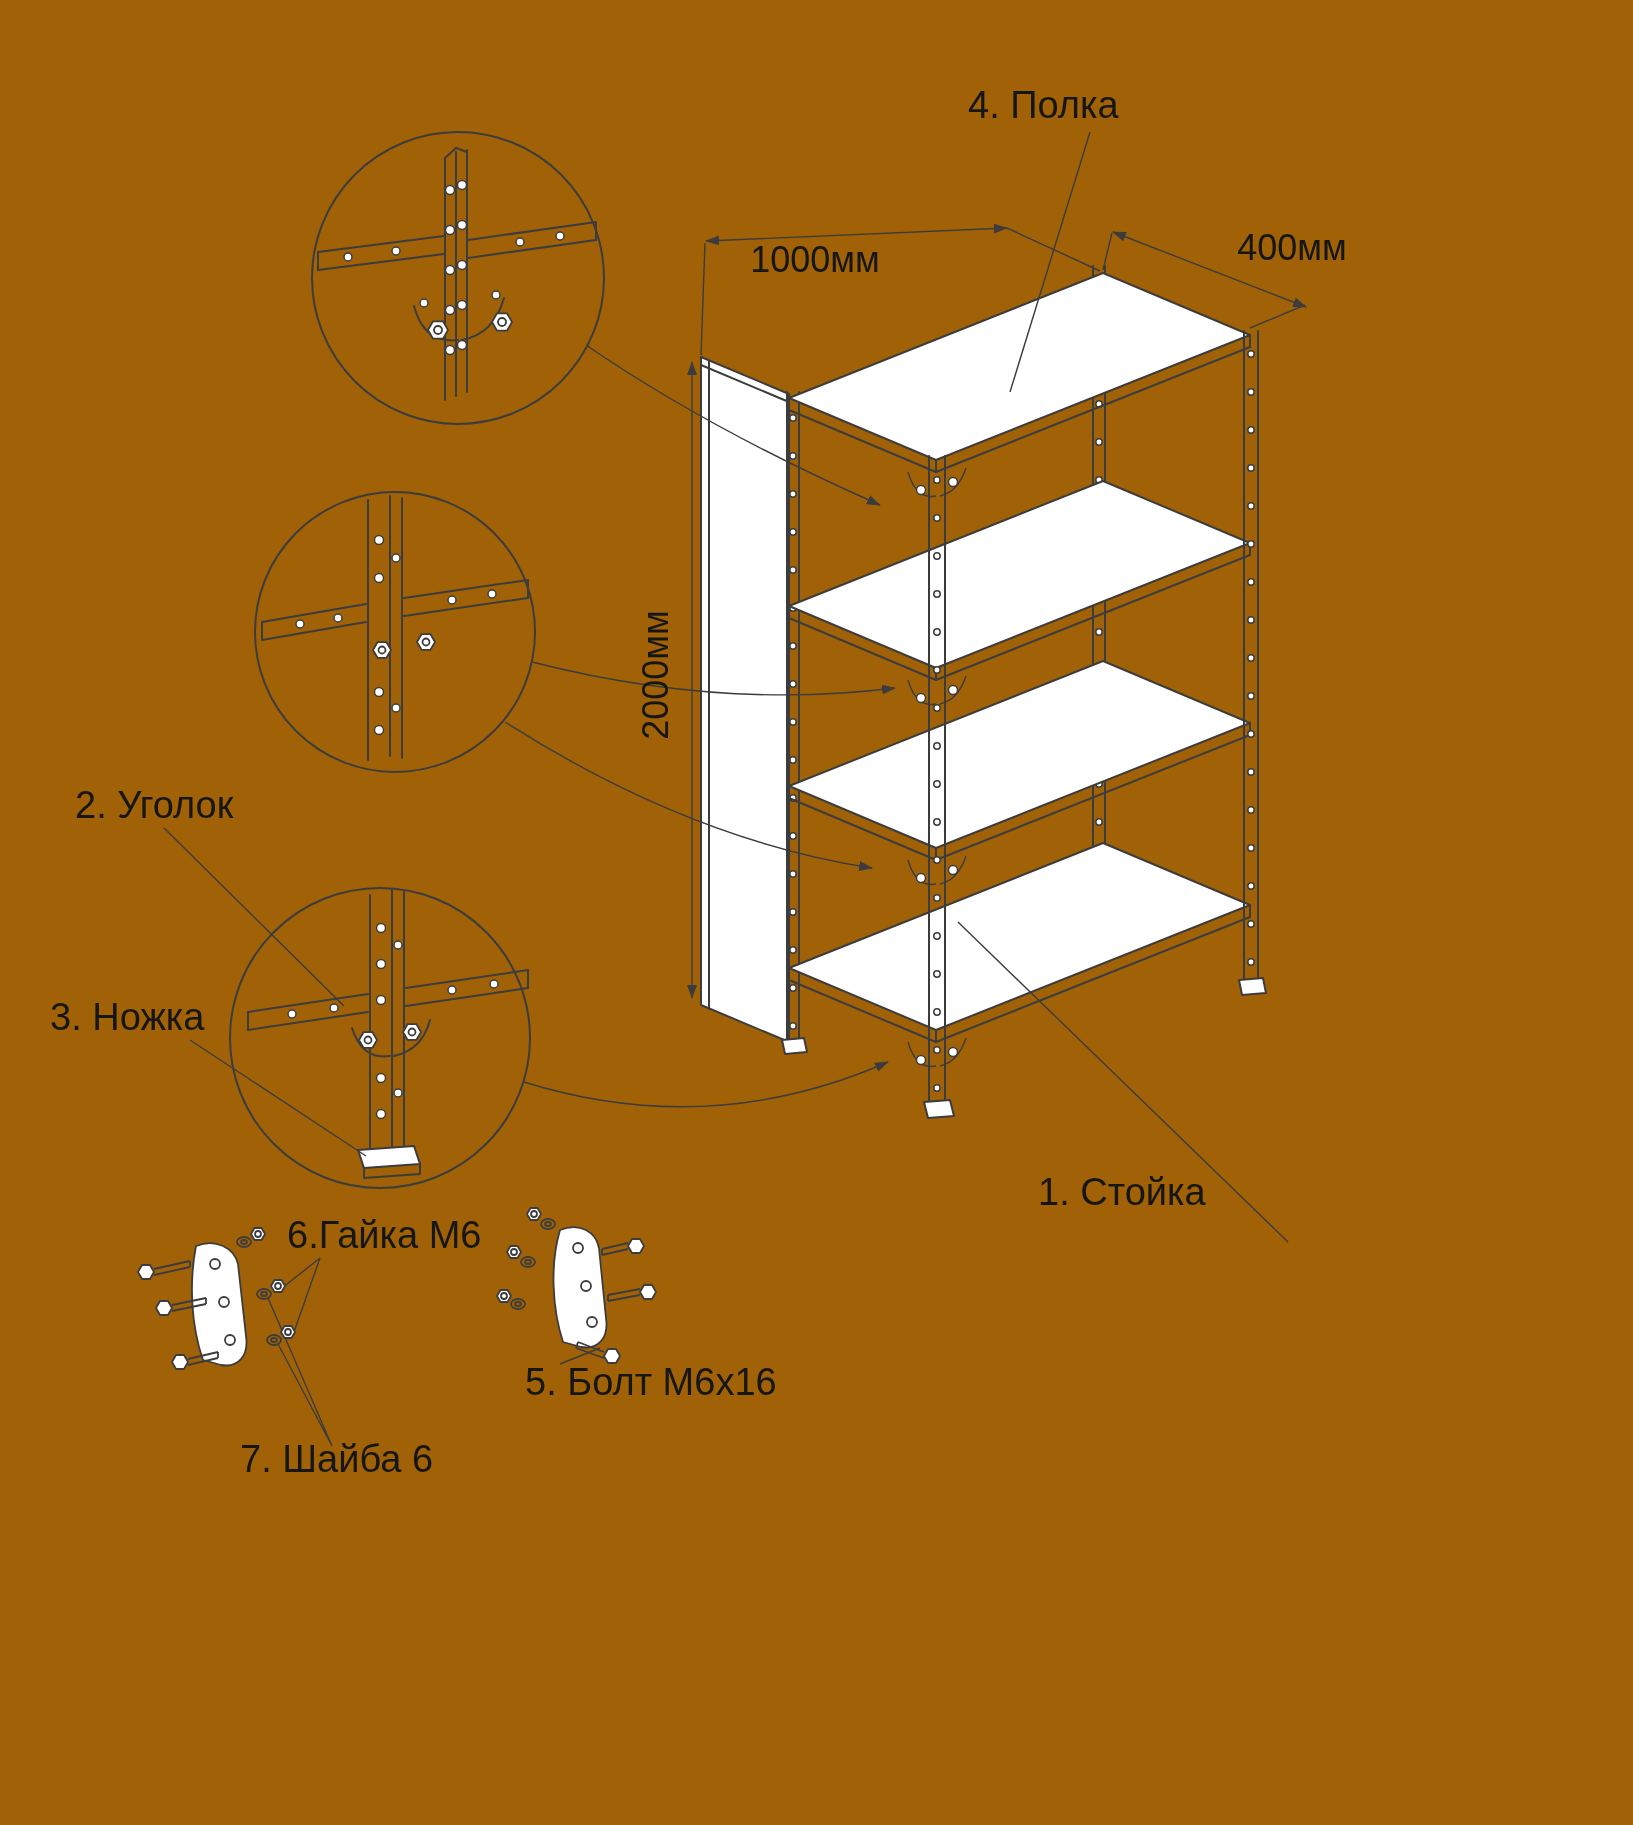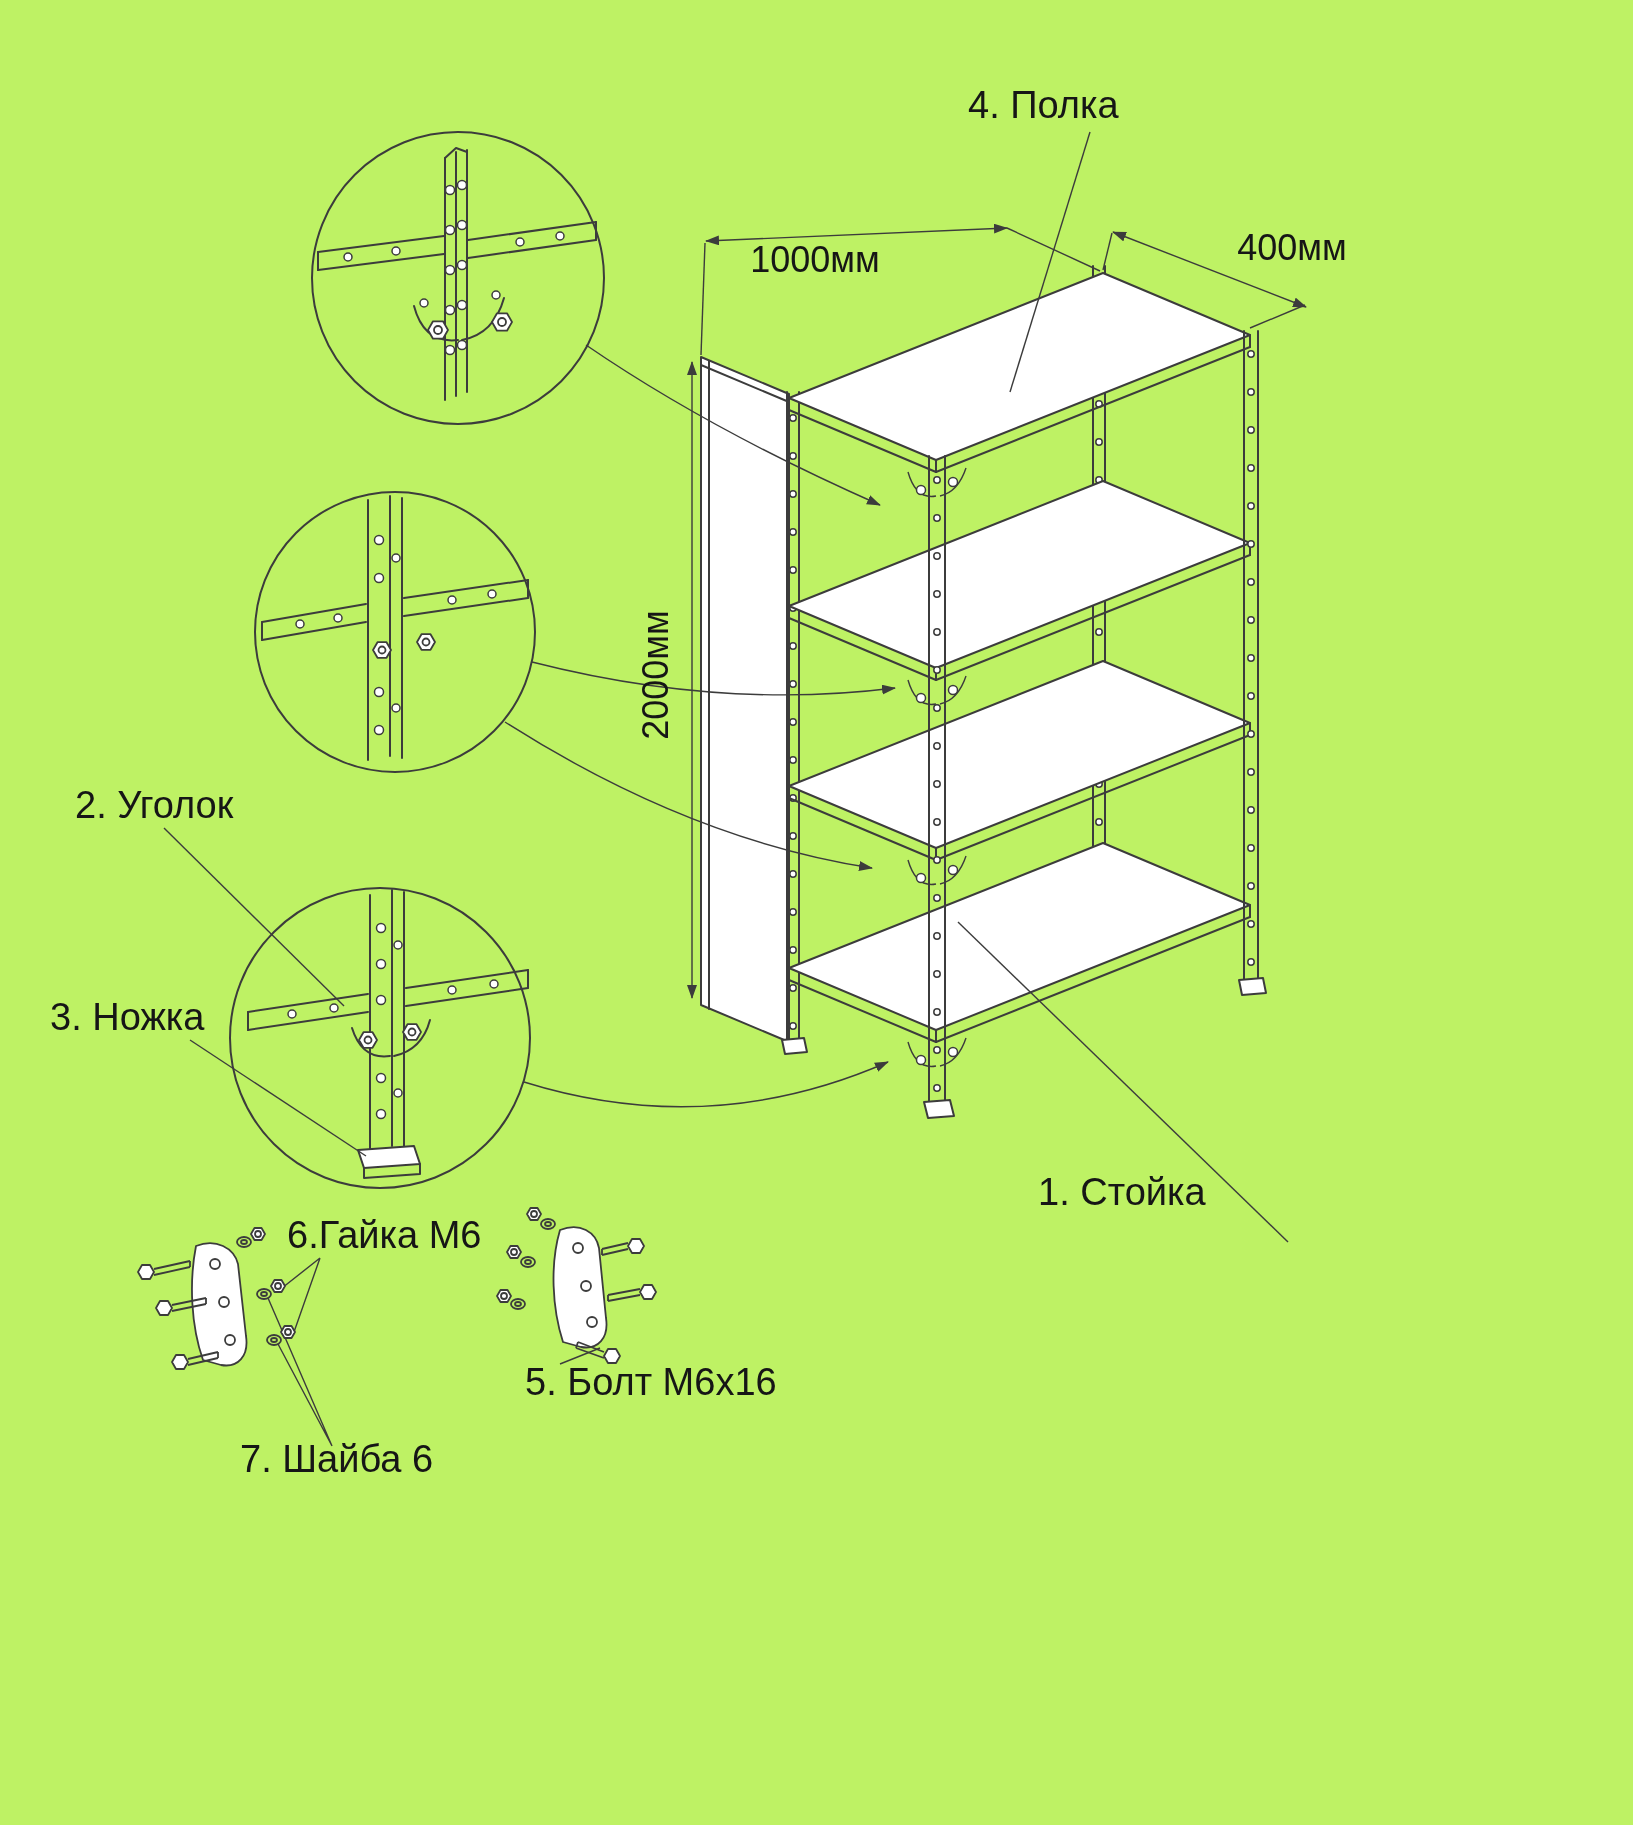--- a/index.html
+++ b/index.html
@@ -1,16 +1,16 @@
 <!DOCTYPE html>
 <html><head>
 <meta charset="utf-8">
 <style>
   html,body { margin:0; padding:0; background:#ffffff; }
-  .page { position:relative; width:1633px; height:1825px; background:#bef264; overflow:hidden;
+  .page { position:relative; width:1633px; height:1825px; background:#a16207; overflow:hidden;
           font-family:"Liberation Sans", sans-serif; }
   svg { display:block; }
   .s  { stroke:#3c3c3c; stroke-width:2; fill:none; stroke-linecap:round; stroke-linejoin:round; }
   .sf { stroke:#3c3c3c; stroke-width:2; fill:#ffffff; stroke-linejoin:round; }
   .thin { stroke:#3c3c3c; stroke-width:1.4; fill:none; }
   .holes circle { stroke:#3c3c3c; stroke-width:1.5; fill:#ffffff; }
   .hw { stroke:#3c3c3c; stroke-width:1.8; fill:none; stroke-linejoin:round; }
   .hwf { stroke:#3c3c3c; stroke-width:1.8; fill:#ffffff; stroke-linejoin:round; }
   .lbl { font:38px "Liberation Sans", sans-serif; fill:#161616; }
   .dim { font:36px "Liberation Sans", sans-serif; fill:#161616; }

